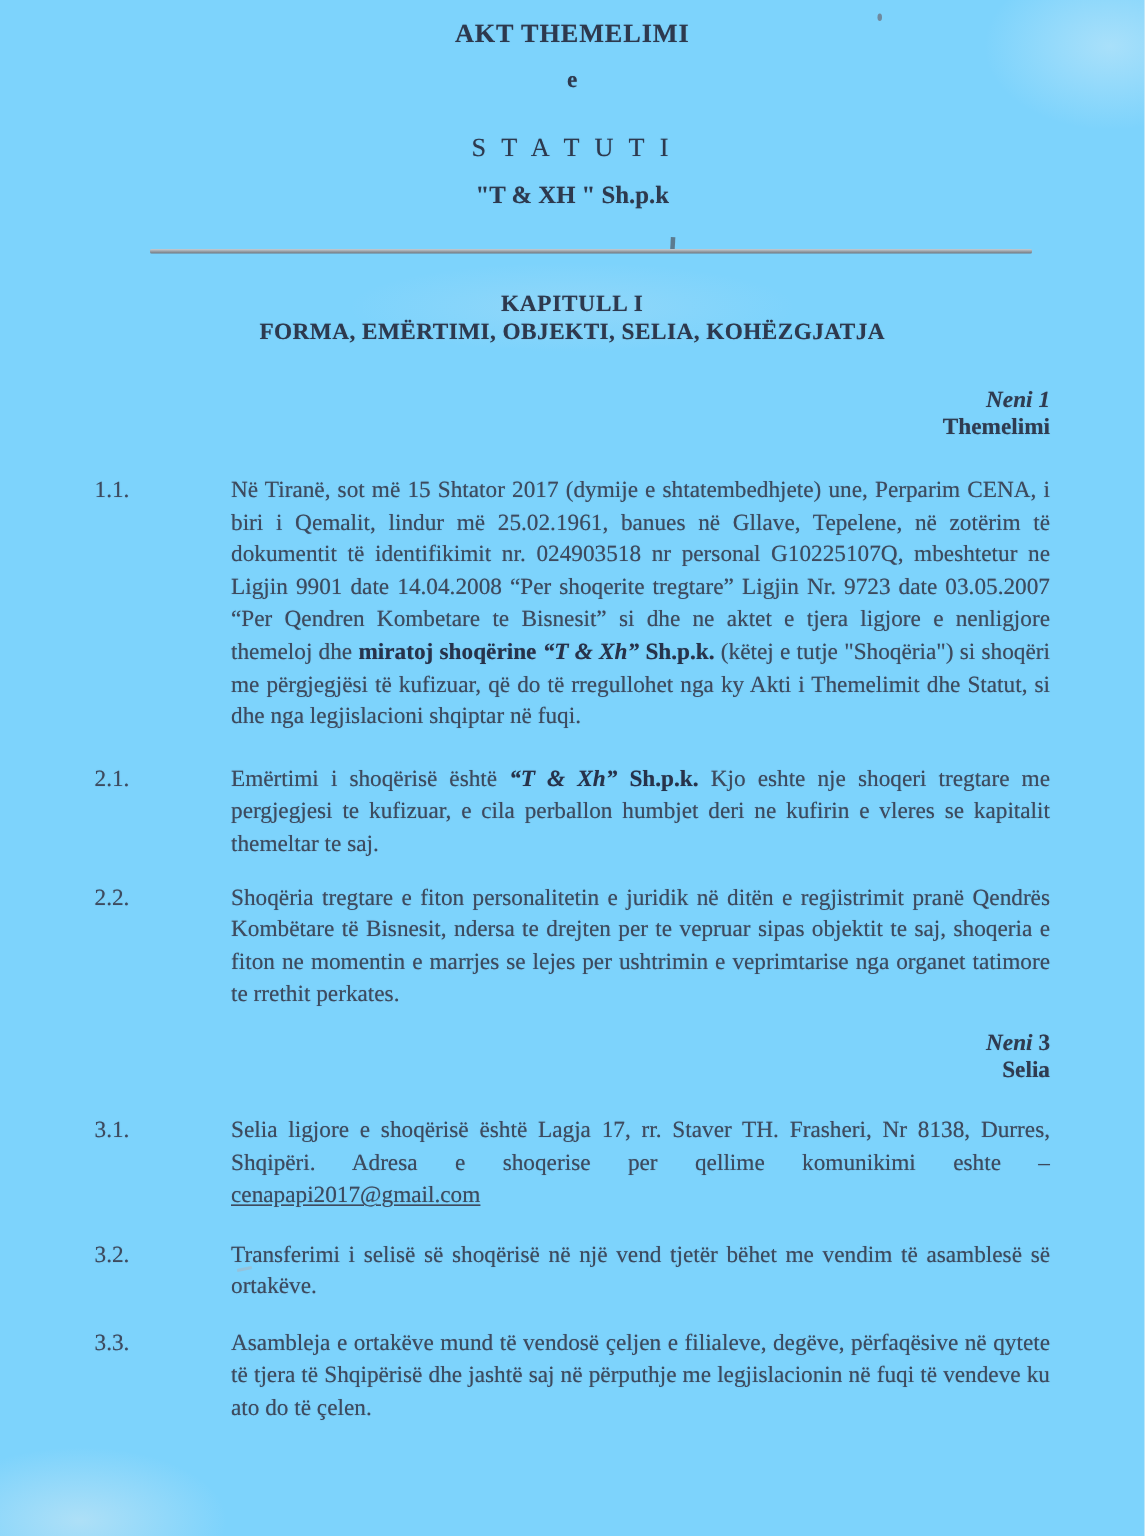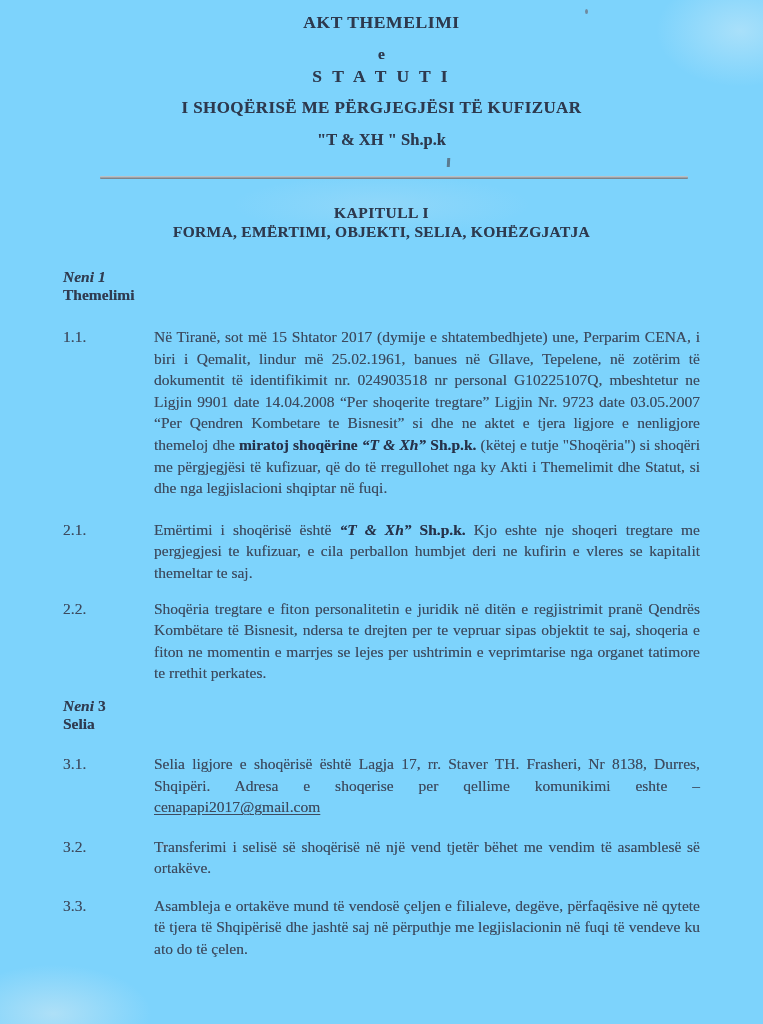--- a/index.html
+++ b/index.html
@@ -45,23 +45,23 @@
     color: #2d394e;
   }
   .t-conj {
     margin-top: 12px;
     font-size: 15.5px;
     font-weight: bold;
     line-height: 20px;
     color: #2d394e;
   }
   .t-statuti {
-    margin-top: 2px;
+    margin-top: 24px;
     font-size: 17.5px;
-    font-weight: bold;
+    font-weight: normal;
     letter-spacing: 3px;
     line-height: 20px;
     color: #2d394e;
   }
   .t-sub {
     margin-top: 12px;
     font-size: 17px;
     font-weight: bold;
     letter-spacing: 0.4px;
     line-height: 20px;
@@ -86,21 +86,21 @@
   .chapter {
     margin-top: 24px;
     text-align: center;
     font-weight: bold;
     color: #2d394e;
   }
   .chapter .line1 { font-size: 15.5px; line-height: 19px; letter-spacing: 0.5px; }
   .chapter .line2 { font-size: 15.5px; line-height: 19px; letter-spacing: 0.3px; }
 
   
-  .neni-head { text-align: left; font-weight: bold; color: #2f3b50; }
+  .neni-head { text-align: right; font-weight: bold; color: #2f3b50; }
   .neni-title { font-size: 15.5px; line-height: 18px; font-style: italic; }
   .neni-title .upright { font-style: normal; }
   .neni-sub { font-size: 15.5px; line-height: 18px; }
   .mt-neni1 { margin-top: 27px; }
   .mt-neni2 { margin-top: 9px; }
   .mt-neni3 { margin-top: 13px; }
 
   
   .clause {
     display: flex;
@@ -171,21 +171,20 @@
   <span class="artifact-dot"></span>
   <span class="artifact-tick"></span>
   <span class="artifact-dash"></span>
 
   <div class="content">
 
     <header class="doc-header">
       <div class="t-main">AKT THEMELIMI</div>
       <div class="t-conj">e</div>
       <div class="t-statuti">S T A T U T I</div>
-      <div class="t-sub">I SHOQËRISË ME PËRGJEGJËSI TË KUFIZUAR</div>
       <div class="t-company">"T &amp; XH " Sh.p.k</div>
     </header>
 
     <div class="rule"></div>
 
     <section class="chapter">
       <div class="line1">KAPITULL I</div>
       <div class="line2">FORMA, EMËRTIMI, OBJEKTI, SELIA, KOHËZGJATJA</div>
     </section>
 

